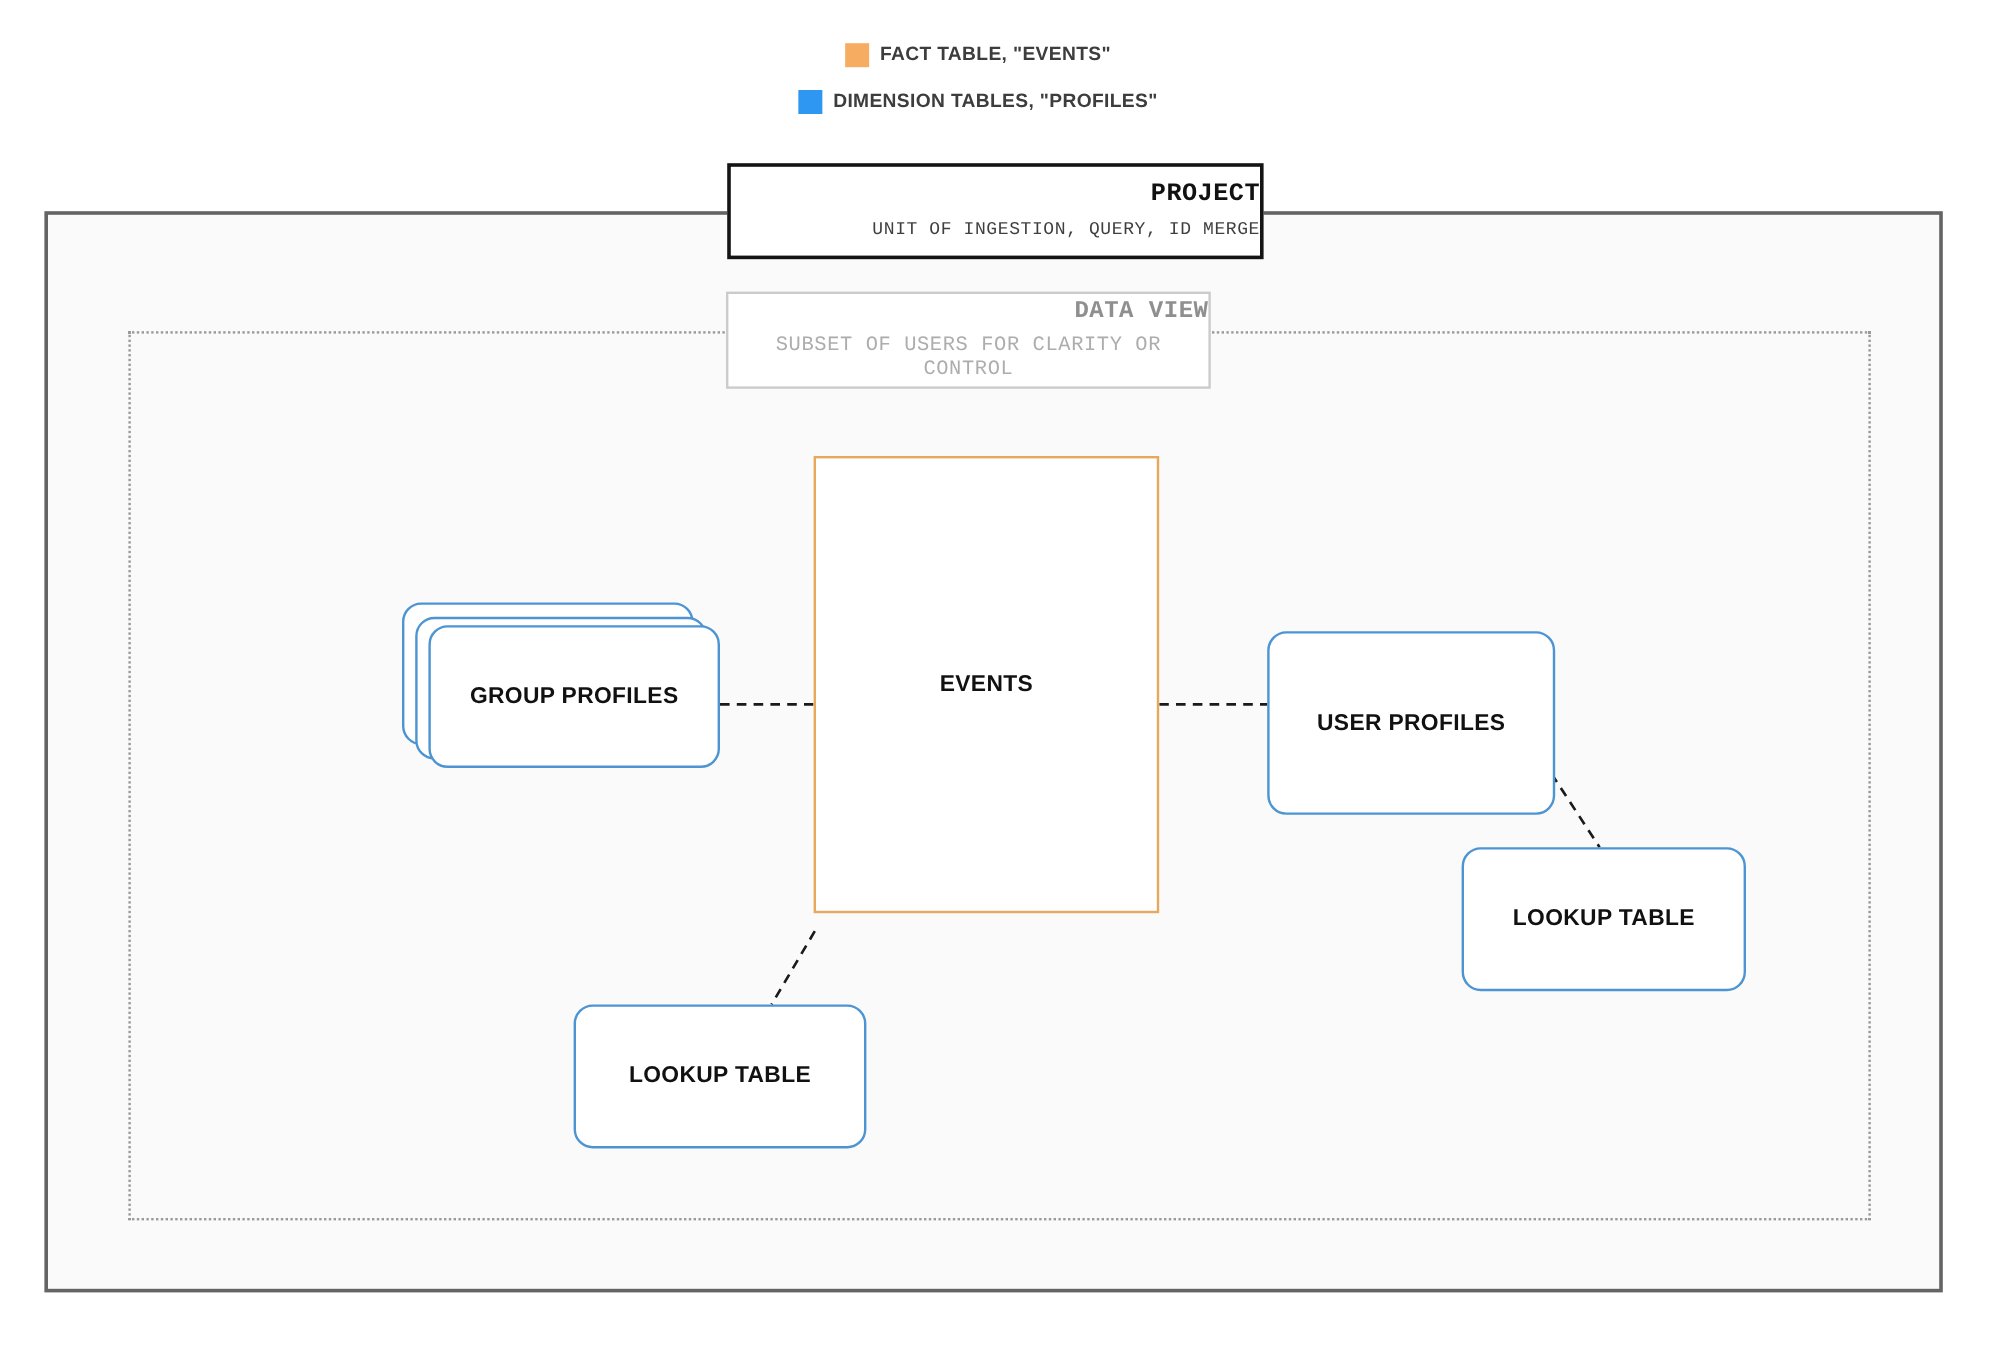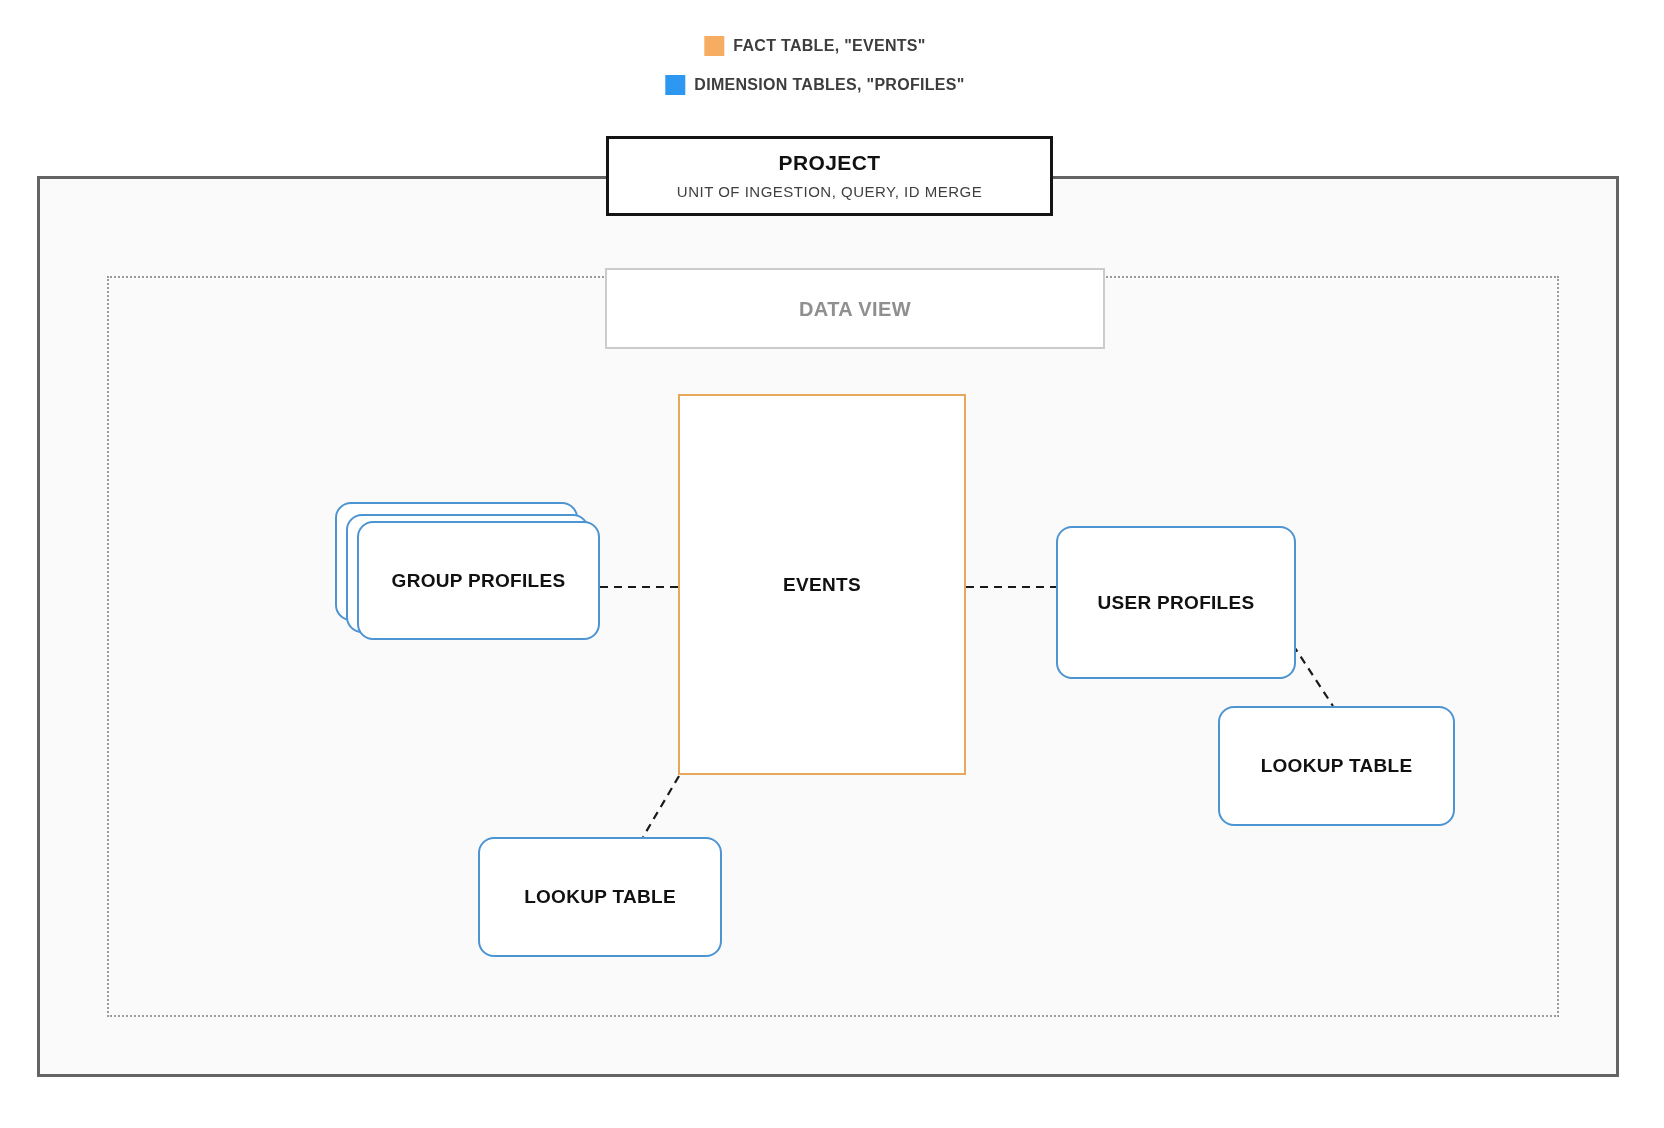--- a/index.html
+++ b/index.html
@@ -67,25 +67,26 @@
     z-index: 2;
   }
 
   
   .caption-box {
     position: absolute;
     box-sizing: border-box;
     background: #ffffff;
     display: flex;
     flex-direction: column;
-    align-items: center;
+    align-items: flex-end;
     justify-content: center;
     row-gap: 7px;
     text-align: center;
     z-index: 5;
+    font-family: Liberation Mono, monospace;
   }
   .project-label-box {
     left: 606px;
     top: 136px;
     width: 447px;
     height: 80px;
     border: 3px solid #141414;
   }
   .project-title {
     font-size: 21px;
@@ -96,24 +97,23 @@
   }
   .project-subtitle {
     font-size: 15px;
     color: #3f3f3f;
     letter-spacing: 0.5px;
     line-height: 20px;
   }
   .dataview-label-box {
     left: 605px;
     top: 243px;
-    width: 500px;
+    width: 404px;
     height: 81px;
     border: 2px solid #cbcbcb;
-    margin-top: 25px;
   }
   .dataview-title {
     font-size: 20px;
     font-weight: bold;
     color: #8f8f8f;
     letter-spacing: 0.4px;
     line-height: 24px;
   }
   .dataview-subtitle {
     font-size: 17px;
@@ -152,21 +152,21 @@
   }
   .node-label {
     font-size: 19px;
     font-weight: bold;
     color: #111111;
     letter-spacing: 0.3px;
     white-space: nowrap;
   }
   .events-node {
     left: 678px;
-    top: 394px;
+    top: 380px;
     width: 288px;
     height: 381px;
     border-radius: 0;
   }
   .user-profiles-node { left: 1056px; top: 526px; width: 240px; height: 153px; }
   .lookup-right-node  { left: 1218px; top: 706px; width: 237px; height: 120px; }
   .lookup-left-node   { left: 478px;  top: 837px; width: 244px; height: 120px; }
 
   .stack { position: absolute; left: 335px; top: 502px; width: 265px; height: 144px; z-index: 4; }
   .stack .card {
@@ -205,20 +205,21 @@
 
   <div class="dataview-container"></div>
 
   <div class="caption-box project-label-box">
     <div class="project-title">PROJECT</div>
     <div class="project-subtitle">UNIT OF INGESTION, QUERY, ID MERGE</div>
   </div>
 
   <div class="caption-box dataview-label-box">
     <div class="dataview-title">DATA VIEW</div>
+    <div class="dataview-subtitle">SUBSET OF USERS FOR CLARITY OR CONTROL</div>
   </div>
 
   <svg class="connectors" viewBox="0 0 1664 1128" xmlns="http://www.w3.org/2000/svg">
     <line x1="600" y1="587" x2="678" y2="587"></line>
     <line x1="966" y1="587" x2="1056" y2="587"></line>
     <line x1="1293" y1="645" x2="1333" y2="706"></line>
     <line x1="679" y1="776" x2="643" y2="837"></line>
   </svg>
 
   <div class="stack">

